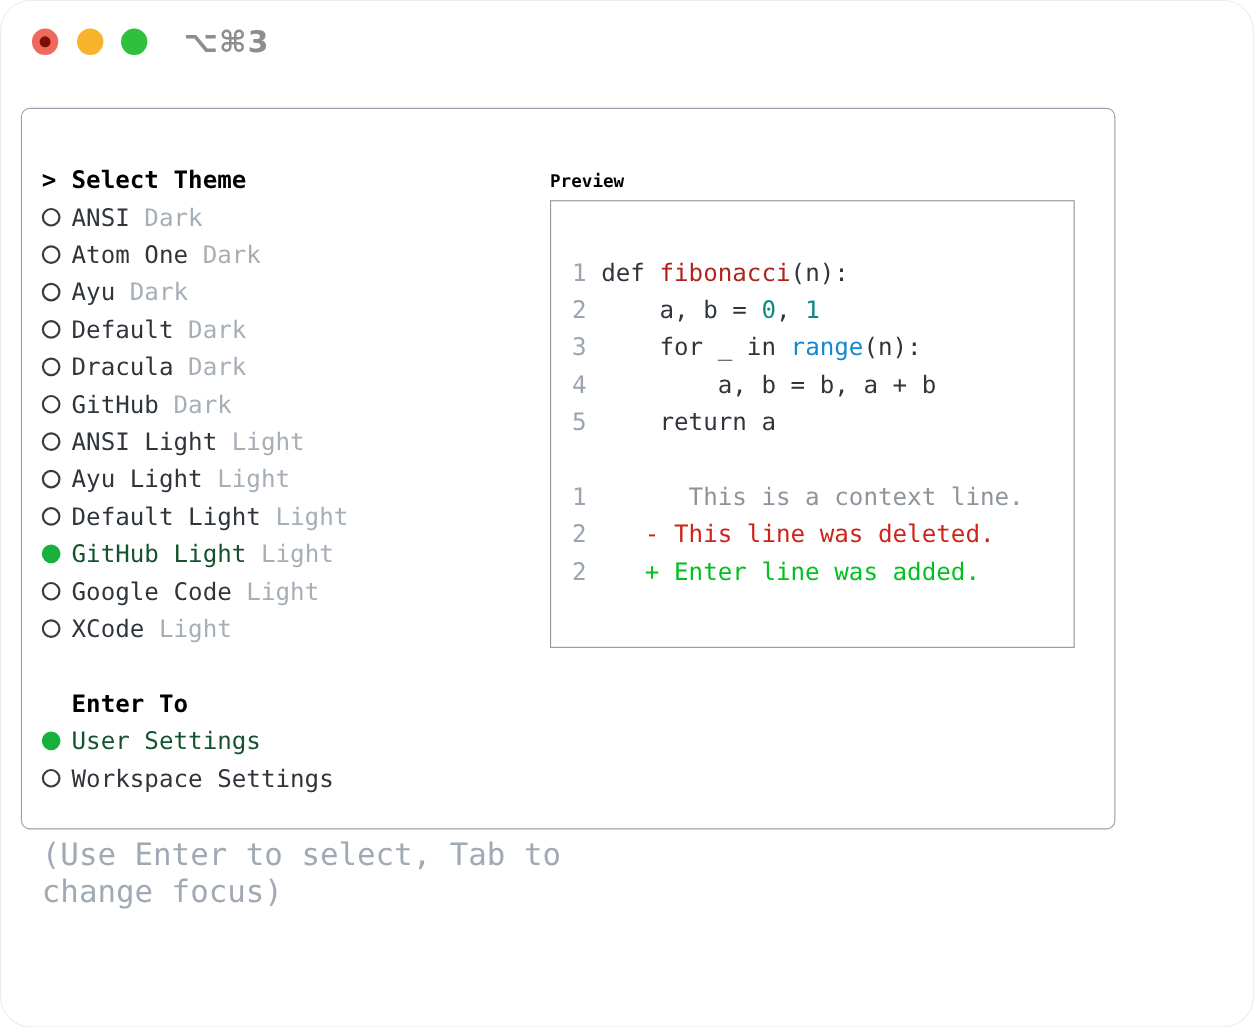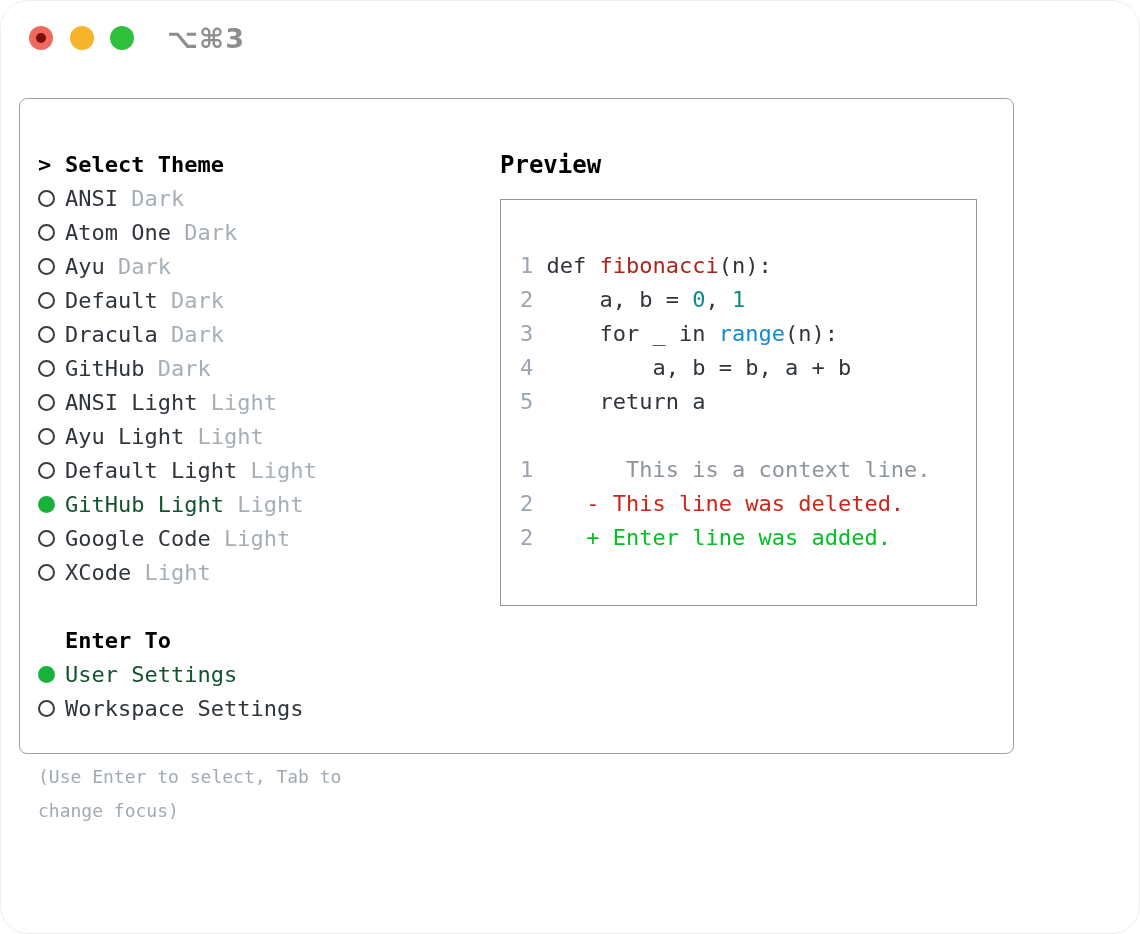--- a/index.html
+++ b/index.html
@@ -43,27 +43,27 @@
     border:2px solid #363c42; border-radius:50%; vertical-align:-1px;
   }
   .mark.empty::before { display:none; }
   .row.selected .mark::before { background:#17b13c; border-color:#17b13c; }
   .row.selected .label { color:#14532d;margin-top:37px; }
   .mark-text { display:inline-block; width:27px; font-weight:bold; color:#000; }
   .heading-label { font-weight:bold; color:#000; }
   .variant { color:#a6aeb6; margin-left:13.25px; }
   .apply-heading { margin-top:34px; }
   .hint { margin-top:34px; }
-  .hint-line { height:34px; line-height:34px; font-size:18px; color:#a0a9b4; white-space:pre; }
+  .hint-line { height:34px; line-height:34px; font-size:28px; color:#a0a9b4; white-space:pre; }
   .hint-line + .hint-line { margin-top:0; }
 
   
-  .preview-heading { height:34px; line-height:34px; font-size:24px; font-weight:bold; color:#000; }
+  .preview-heading { height:34px; line-height:34px; font-size:16px; font-weight:bold; color:#000; }
   .preview-box {
-    margin-top:17px; width:477px; height:407px;
+    width:477px; height:407px;
     border:1.5px solid #8d97a0; background:#ffffff;
     padding:49px 0 0 19px; overflow:hidden;
   }
   .cline { height:34px; line-height:34px; font-size:22px; white-space:pre; }
   .ln    { display:inline-block; width:26.5px; color:#9aa5b1; }
   .plain { color:#2f353b; }
   .func  { color:#ad241c; }
   .numlit{ color:#0e8a82; }
   .call  { color:#1389cf; }
   .ctx   { color:#8d949c; }

